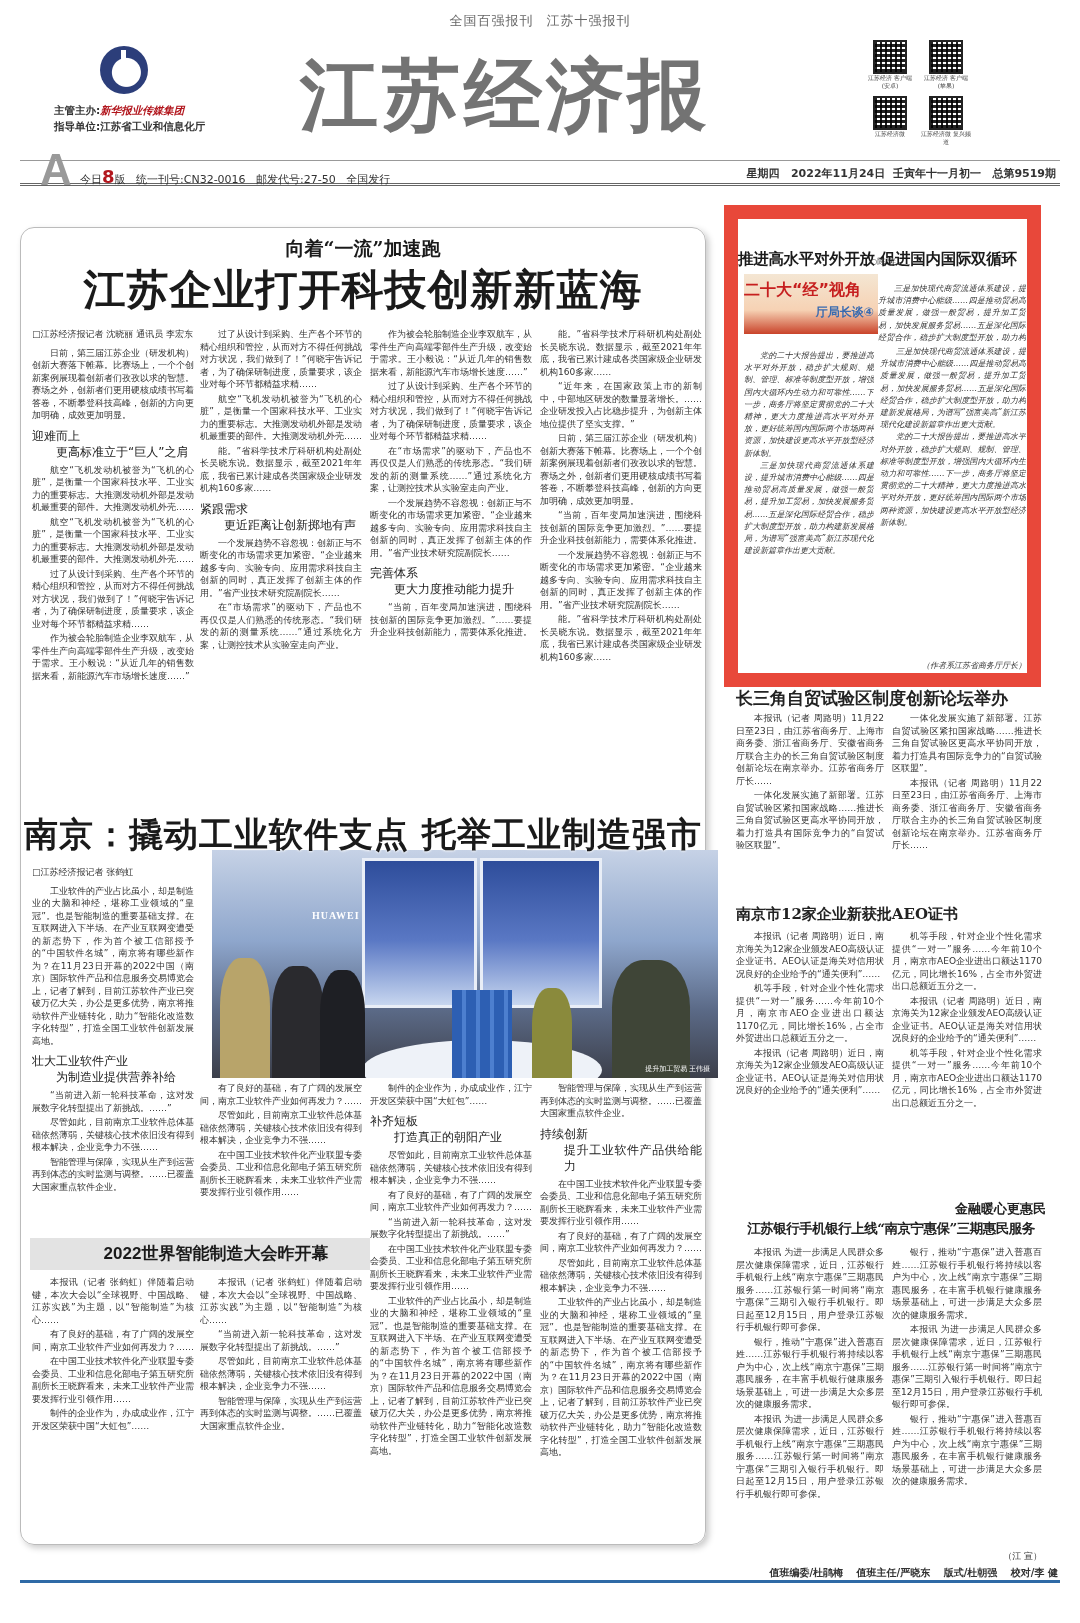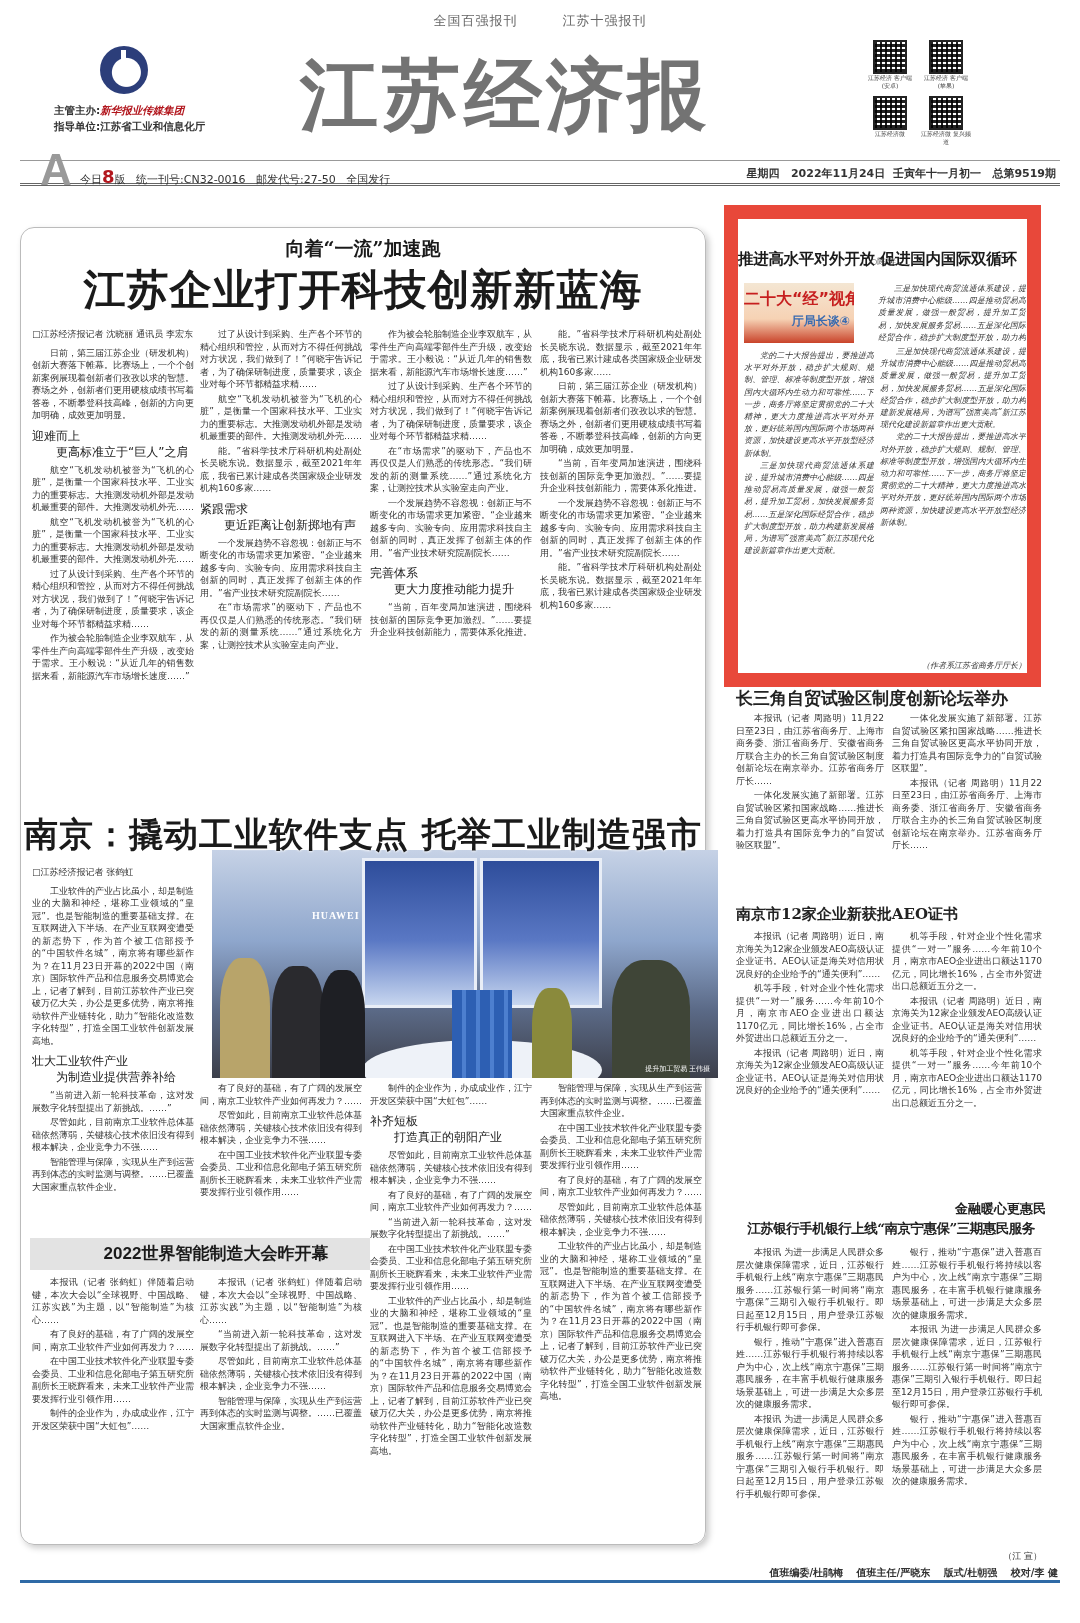--- a/index.html
+++ b/index.html
@@ -1,19 +1,19 @@
 <!DOCTYPE html>
 <html><head>
 <meta charset="utf-8">
 <style>
   * { box-sizing: border-box; margin: 0; padding: 0; }
   body { width: 1080px; height: 1623px; background: #fff; font-family: "DejaVu Sans", sans-serif; color: #1a1a1a; position: relative; overflow: hidden; }
   .abs { position: absolute; }
   .topline { left: 0; width: 1080px; top: 12px; text-align: center; font-size: 13px; color: #666; letter-spacing: 1px; }
-  .topline span { margin: 0 20px; }
+  .topline span { margin: 0 4px; }
   .logo { left: 100px; top: 46px; width: 48px; height: 48px; border-radius: 50%; background: radial-gradient(circle at 55% 55%, #fff 0 14px, #2c3e7a 15px 24px); }
   .logo::after { content: ""; position: absolute; left: 21px; top: 4px; width: 5px; height: 18px; background: #fff; }
   .sponsor { left: 54px; top: 102px; font-size: 10.5px; line-height: 16px; color: #333; font-weight: bold; }
   .sponsor .red { color: #b2161d; font-style: italic; }
   .masthead { left: 300px; top: 50px; font-family: "DejaVu Serif", serif; font-weight: bold; font-size: 78px; color: #737373; letter-spacing: 4px; line-height: 90px; }
   .qr { width: 34px; height: 34px; background:
       repeating-linear-gradient(0deg, #222 0 3px, #fff 3px 5px),
       repeating-linear-gradient(90deg, #222 0 2px, #fff 2px 5px);
       background-blend-mode: multiply; border: 2px solid #222; }
   .qrcap { font-size: 6px; color: #444; text-align: center; width: 50px; line-height: 8px; }
@@ -35,21 +35,21 @@
       background: linear-gradient(180deg, #c6d2e6 0%, #8ea6cc 40%, #5b6a87 70%, #3c3f4a 100%); font-family: Liberation Serif, serif; }
   .panel { position: absolute; top: 8px; width: 115px; height: 150px; background: linear-gradient(180deg, #2e4d9b 0%, #5a78c4 55%, #c7d6ef 100%); border: 3px solid #e9eef7; }
   .column-blue { position: absolute; left: 240px; top: 140px; width: 60px; height: 88px; background: repeating-linear-gradient(90deg, #2d5fb3 0 10px, #4d7fcf 10px 14px); }
   .table-white { position: absolute; left: 150px; top: 190px; width: 240px; height: 60px; border-radius: 50%; background: #eef2f8; }
   .person { position: absolute; bottom: 0; border-radius: 40% 40% 0 0; }
   .caption { position: absolute; right: 8px; bottom: 4px; font-size: 7px; color: #fff; }
   .huawei { position: absolute; left: 100px; top: 60px; font-size: 10px; color: #fff; font-weight: bold; letter-spacing: 1px; }
   .sidebox { left: 724px; top: 205px; width: 317px; height: 482px; border: 14px solid #e8483a; background: #fff; }
   .sidetitle { left: 738px; top: 230px; width: 290px; font-size: 15.5px; font-weight: bold; letter-spacing: -0.3px; margin-top: 19px; }
   .sideauthor { left: 738px; top: 256px; width: 290px; text-align: center; font-size: 8px; color: #333; }
-  .banner { left: 744px; top: 283px; width: 110px; height: 60px; background: linear-gradient(180deg, #f4e6d3 0%, #f6d2b4 60%, #c9432a 100%); overflow: hidden; }
+  .banner { left: 744px; top: 274px; width: 134px; height: 60px; background: linear-gradient(180deg, #f4e6d3 0%, #f6d2b4 60%, #c9432a 100%); overflow: hidden; }
   .banner .b1 { position: absolute; left: 0; top: 6px; font-size: 16px; font-weight: bold; color: #c61f1f; white-space: nowrap; }
   .banner .b2 { position: absolute; right: 4px; top: 30px; font-size: 12px; font-weight: bold; color: #3a6bb0; }
   .sidecol { font-size: 8px; line-height: 12.2px; color: #333; font-style: italic; text-align: justify; overflow: hidden; }
   .sidecol p { text-indent: 2em; }
   .rhead { font-family: "DejaVu Serif", serif; font-weight: bold; color: #222; }
   .bottombox { left: 30px; top: 1238px; width: 340px; height: 32px; background: #e3e3e3; }
   .bottomtitle { left: 46px; top: 1242px; width: 340px; text-align: center; font-family: Liberation Sans, sans-serif; font-size: 17px; font-weight: bold; }
   .footer { left: 20px; top: 1580px; width: 1040px; border-bottom: 3px solid #2f6aa6; }
   .footertext { right: 22px; top: 1566px; font-size: 10px; font-weight: bold; color: #333; }
   .footertext span { margin-left: 10px; }
@@ -140,20 +140,21 @@
   <p>一个发展趋势不容忽视：创新正与不断变化的市场需求更加紧密。“企业越来越多专向、实验专向、应用需求科技自主创新的同时，真正发挥了创新主体的作用。”省产业技术研究院副院长……</p>
   <div class="subhead">
     <span>完善体系</span>
     <span class="l2">更大力度推动能力提升</span>
   </div>
   <p>“当前，百年变局加速演进，围绕科技创新的国际竞争更加激烈。”……要提升企业科技创新能力，需要体系化推进。</p>
 </div>
 
 <div class="abs col" style="left:540px; top:328px; width:162px; height:470px;">
   <p>能。”省科学技术厅科研机构处副处长吴晓东说。数据显示，截至2021年年底，我省已累计建成各类国家级企业研发机构160多家……</p>
+  <p>“近年来，在国家政策上市的新制中，中部地区研发的数量显著增长。……企业研发投入占比稳步提升，为创新主体地位提供了坚实支撑。”</p>
   <p>日前，第三届江苏企业（研发机构）创新大赛落下帷幕。比赛场上，一个个创新案例展现着创新者们孜孜以求的智慧。赛场之外，创新者们更用硬核成绩书写着答卷，不断攀登科技高峰，创新的方向更加明确，成效更加明显。</p>
   <p>“当前，百年变局加速演进，围绕科技创新的国际竞争更加激烈。”……要提升企业科技创新能力，需要体系化推进。</p>
   <p>一个发展趋势不容忽视：创新正与不断变化的市场需求更加紧密。“企业越来越多专向、实验专向、应用需求科技自主创新的同时，真正发挥了创新主体的作用。”省产业技术研究院副院长……</p>
   <p>能。”省科学技术厅科研机构处副处长吴晓东说。数据显示，截至2021年年底，我省已累计建成各类国家级企业研发机构160多家……</p>
 </div>
 
 <div class="abs headline2">南京：撬动工业软件支点 托举工业制造强市</div>
 
 <div class="abs photo">
   <div class="huawei">HUAWEI</div>
@@ -195,20 +196,24 @@
   </div>
   <p>尽管如此，目前南京工业软件总体基础依然薄弱，关键核心技术依旧没有得到根本解决，企业竞争力不强……</p>
   <p>有了良好的基础，有了广阔的发展空间，南京工业软件产业如何再发力？……</p>
   <p>“当前进入新一轮科技革命，这对发展数字化转型提出了新挑战。……”</p>
   <p>在中国工业技术软件化产业联盟专委会委员、工业和信息化部电子第五研究所副所长王晓辉看来，未来工业软件产业需要发挥行业引领作用……</p>
   <p>工业软件的产业占比虽小，却是制造业的大脑和神经，堪称工业领域的“皇冠”。也是智能制造的重要基础支撑。在互联网进入下半场、在产业互联网变遭受的新态势下，作为首个被工信部授予的“中国软件名城”，南京将有哪些新作为？在11月23日开幕的2022中国（南京）国际软件产品和信息服务交易博览会上，记者了解到，目前江苏软件产业已突破万亿大关，办公是更多优势，南京将推动软件产业链转化，助力“智能化改造数字化转型”，打造全国工业软件创新发展高地。</p>
 </div>
 
 <div class="abs col" style="left:540px; top:1082px; width:162px; height:456px;">
   <p>智能管理与保障，实现从生产到运营再到体态的实时监测与调整。……已覆盖大国家重点软件企业。</p>
+  <div class="subhead">
+    <span>持续创新</span>
+    <span class="l2">提升工业软件产品供给能力</span>
+  </div>
   <p>在中国工业技术软件化产业联盟专委会委员、工业和信息化部电子第五研究所副所长王晓辉看来，未来工业软件产业需要发挥行业引领作用……</p>
   <p>有了良好的基础，有了广阔的发展空间，南京工业软件产业如何再发力？……</p>
   <p>尽管如此，目前南京工业软件总体基础依然薄弱，关键核心技术依旧没有得到根本解决，企业竞争力不强……</p>
   <p>工业软件的产业占比虽小，却是制造业的大脑和神经，堪称工业领域的“皇冠”。也是智能制造的重要基础支撑。在互联网进入下半场、在产业互联网变遭受的新态势下，作为首个被工信部授予的“中国软件名城”，南京将有哪些新作为？在11月23日开幕的2022中国（南京）国际软件产品和信息服务交易博览会上，记者了解到，目前江苏软件产业已突破万亿大关，办公是更多优势，南京将推动软件产业链转化，助力“智能化改造数字化转型”，打造全国工业软件创新发展高地。</p>
 </div>
 
 <div class="abs bottombox"></div>
 <div class="abs bottomtitle">2022世界智能制造大会昨开幕</div>
 <div class="abs col" style="left:32px; top:1276px; width:162px; height:262px;">
   <p>本报讯（记者 张鹤虹）伴随着启动键，本次大会以“全球视野、中国战略、江苏实践”为主题，以“智能制造”为核心……</p>

